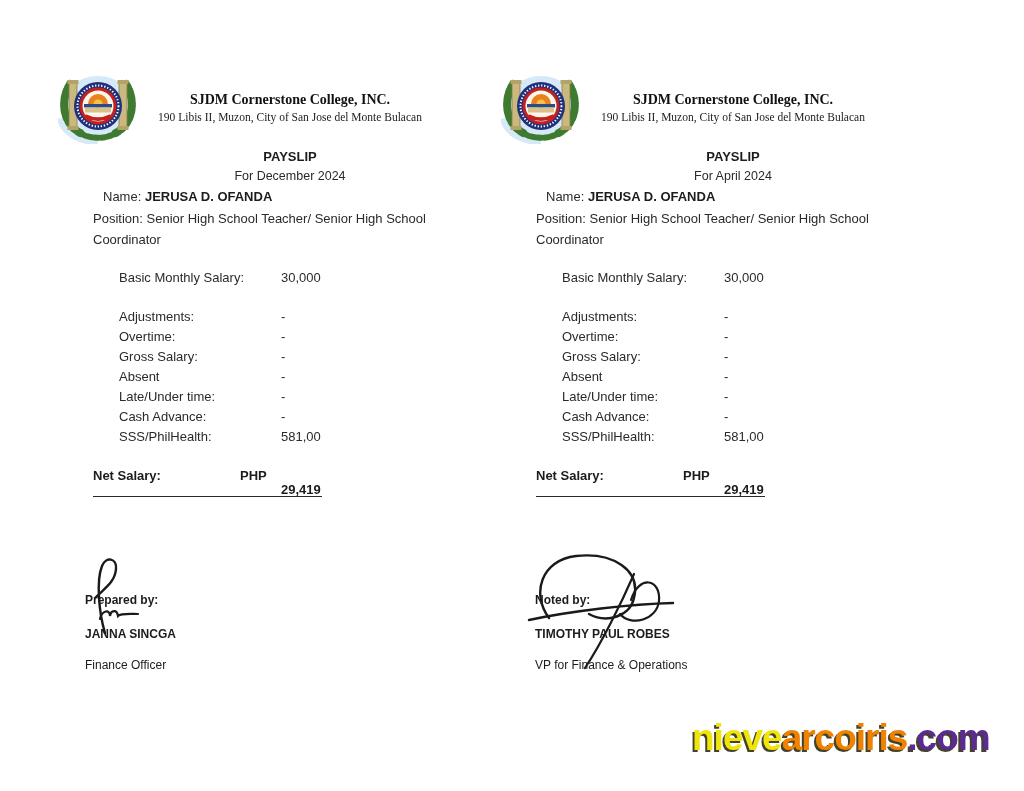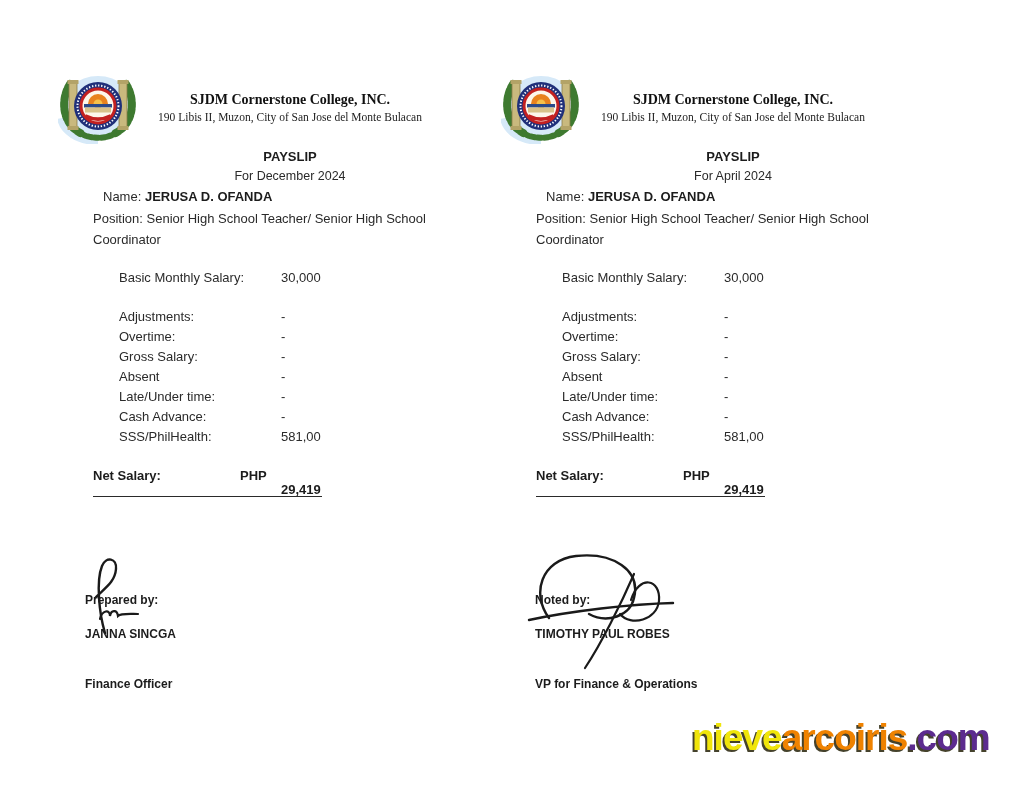--- a/index.html
+++ b/index.html
@@ -24,21 +24,21 @@
   .prow{position:absolute;left:35px;width:300px;height:20px;font-size:13px;}
   .prow .lbl{position:absolute;left:10px;top:0;white-space:nowrap;margin-left:16px;}
   .prow .val{position:absolute;left:188px;top:0;white-space:nowrap;}
   .net-row{position:absolute;left:35px;top:396px;width:229px;height:18px;font-size:13px;
            font-weight:bold;color:#1c1c1c;border-bottom:1.6px solid #2a2a2a;padding-bottom:10px;}
   .net-row .lbl{position:absolute;left:0;top:0;white-space:nowrap;}
   .net-row .cur{position:absolute;left:147px;top:0;}
   .net-row .val{position:absolute;left:188px;top:0;margin-top:14px;}
   .sig-caption{position:absolute;top:521px;font-size:12px;font-weight:bold;color:#1c1c1c;white-space:nowrap;}
   .sig-name{position:absolute;top:555px;font-size:12px;font-weight:bold;color:#1c1c1c;white-space:nowrap;}
-  .sig-title{position:absolute;top:605px;font-size:12px;font-weight:bold;color:#1c1c1c;white-space:nowrap;}
+  .sig-title{position:absolute;top:586px;font-size:12px;font-weight:normal;color:#1c1c1c;white-space:nowrap;}
   .slip.left .sig-caption,.slip.left .sig-name,.slip.left .sig-title{left:27px;}
   .slip.right .sig-caption,.slip.right .sig-name,.slip.right .sig-title{left:34px;}
   .sig-svg{position:absolute;pointer-events:none;}
   .watermark{position:absolute;left:692px;top:717px;font-size:37px;font-weight:bold;
              letter-spacing:-1px;white-space:nowrap;
              text-shadow:-2px 2px 0 #45422c;}
   .wm-1{color:#f0e50a;}
   .wm-2{color:#ef8200;}
   .wm-3{color:#5c2b8f;}
 </style>

